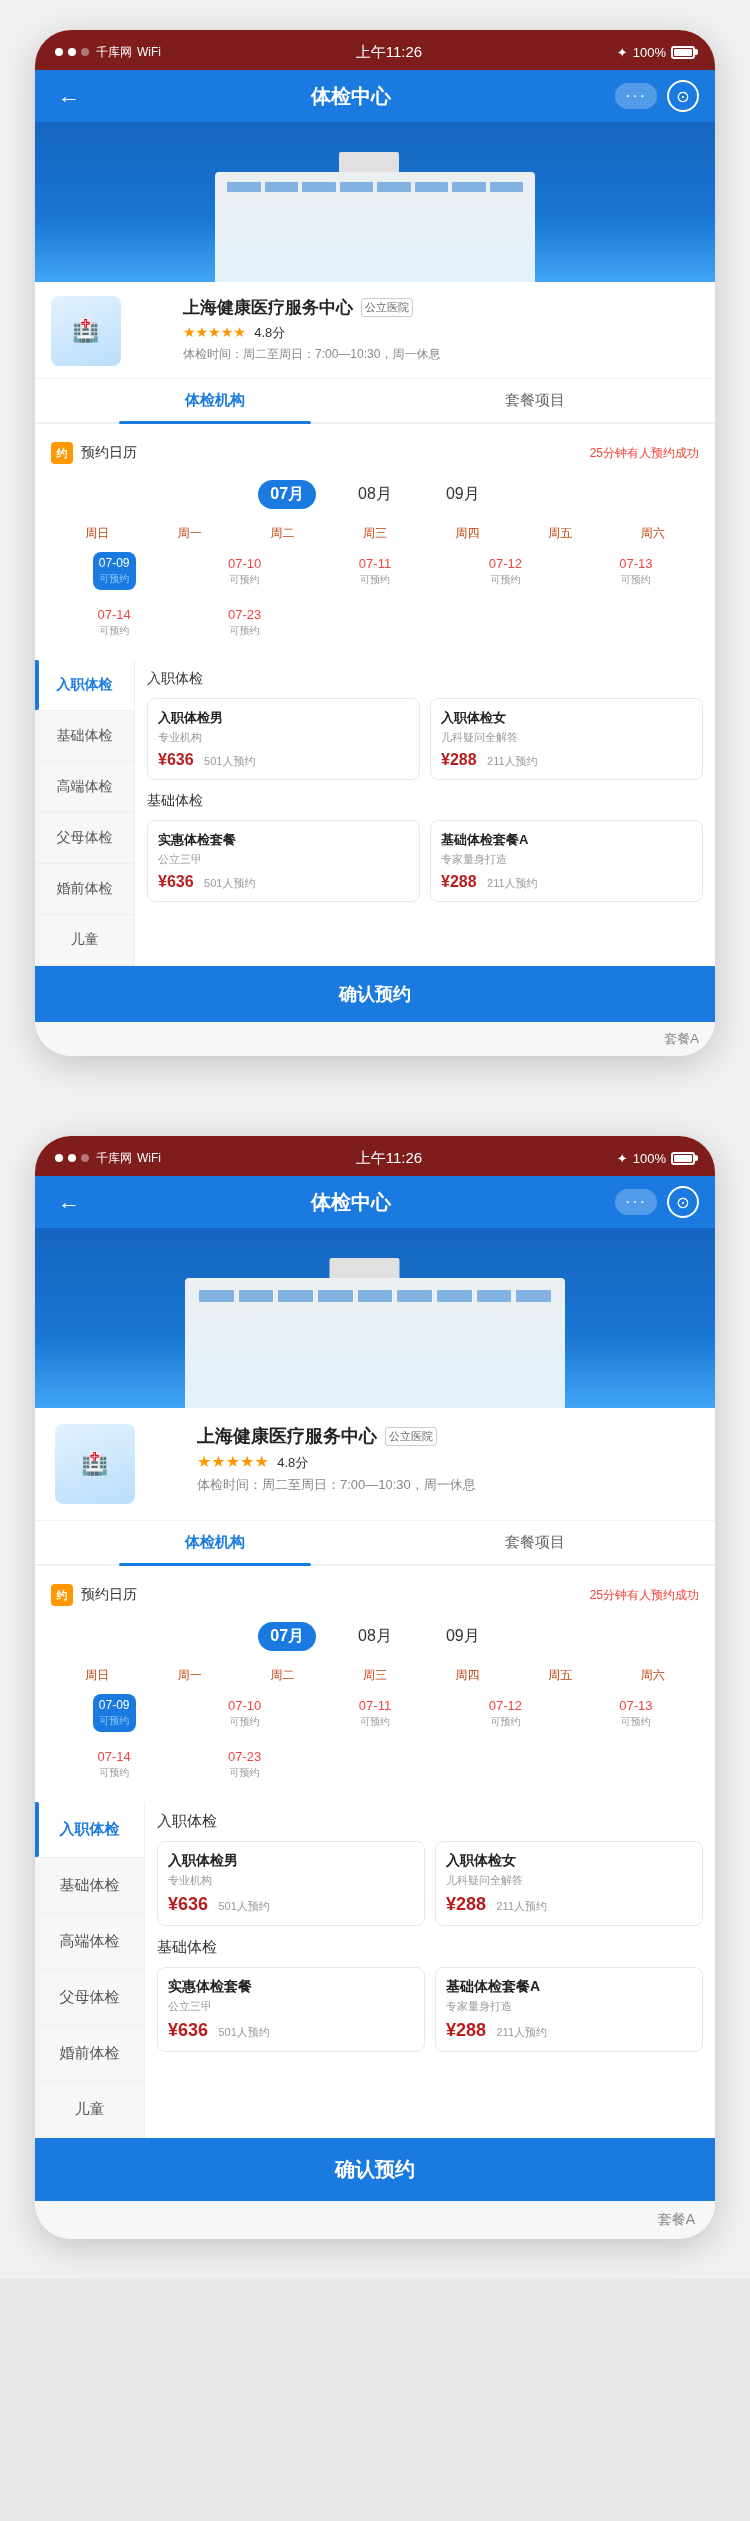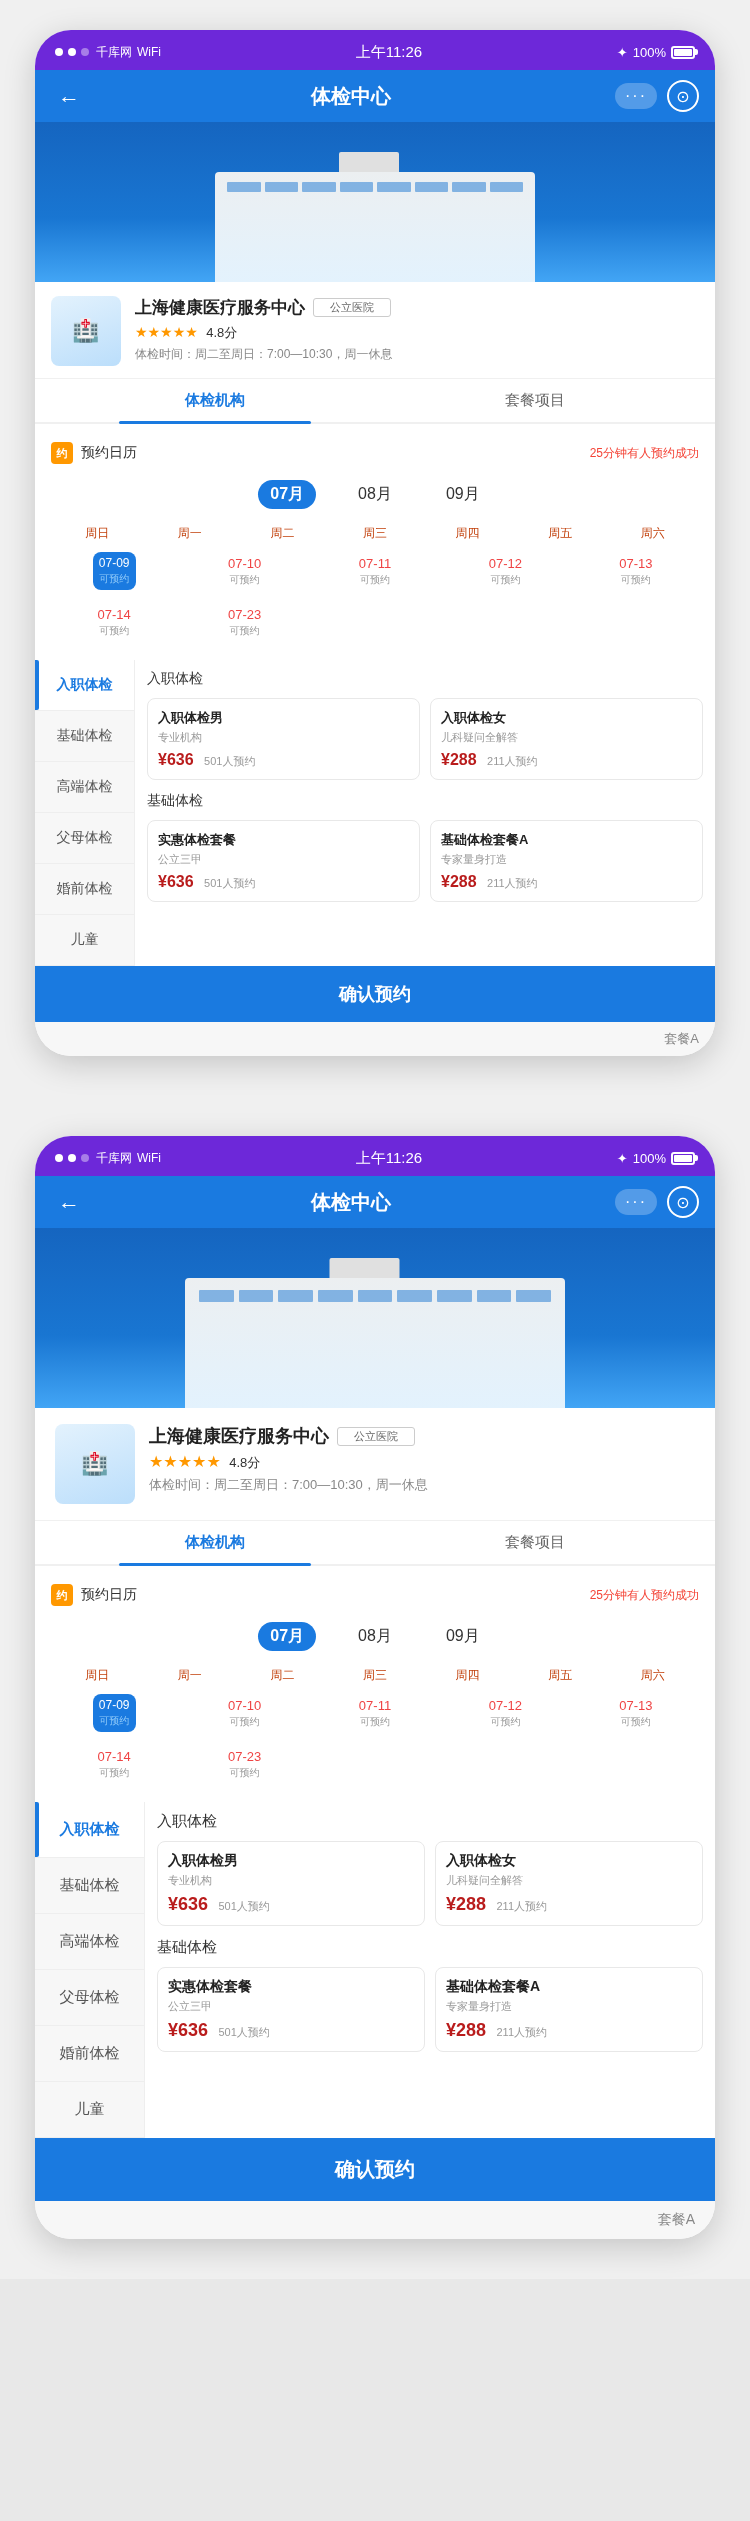--- a/index.html
+++ b/index.html
@@ -20,21 +20,21 @@
       width: 680px;
       margin: 0 auto 40px;
       background: #fff;
       border-radius: 36px;
       overflow: hidden;
       box-shadow: 0 8px 32px rgba(0,0,0,0.18);
     }
 
     
     .status-bar {
-      background: #6d28d9;
+      background: #7f1d1d;
       display: flex;
       justify-content: space-between;
       align-items: center;
       padding: 10px 20px 6px;
       height: 40px;
     }
     .status-left { display: flex; gap: 5px; align-items: center; }
     .status-dot { width: 8px; height: 8px; border-radius: 50%; background: #fff; }
     .status-dot.dim { opacity: 0.4; }
     .status-center { color: #fff; font-size: 15px; font-weight: 500; }
@@ -98,26 +98,26 @@
     .hospital-thumb {
       width: 70px; height: 70px; border-radius: 8px;
       background: linear-gradient(135deg, #4fc3f7, #0288d1);
       flex-shrink: 0; overflow: hidden; position: relative;
     }
     .thumb-inner {
       width: 100%; height: 100%;
       background: linear-gradient(160deg, #e3f2fd 0%, #bbdefb 100%);
       display: flex; align-items: center; justify-content: center; font-size: 22px;
     }
-    .hospital-info { flex: 1; }
+    .hospital-info { flex: 1; margin-left: 48px; }
     .hospital-name-row { display: flex; align-items: center; gap: 8px; margin-bottom: 4px; }
     .hospital-name { font-size: 17px; font-weight: 600; color: #222; }
     .hospital-tag {
       font-size: 11px; color: #666; border: 1px solid #ccc;
-      border-radius: 3px; padding: 1px 16px;
+      border-radius: 3px; padding: 1px 3px;
     }
     .stars { color: #ff9800; font-size: 14px; }
     .rating { color: #333; font-size: 13px; margin-left: 4px; }
     .hours { color: #888; font-size: 12px; margin-top: 4px; }
 
     
     .section-tabs {
       display: flex; background: #fff;
       border-bottom: 2px solid #f0f0f0;
       padding: 0 20px;

